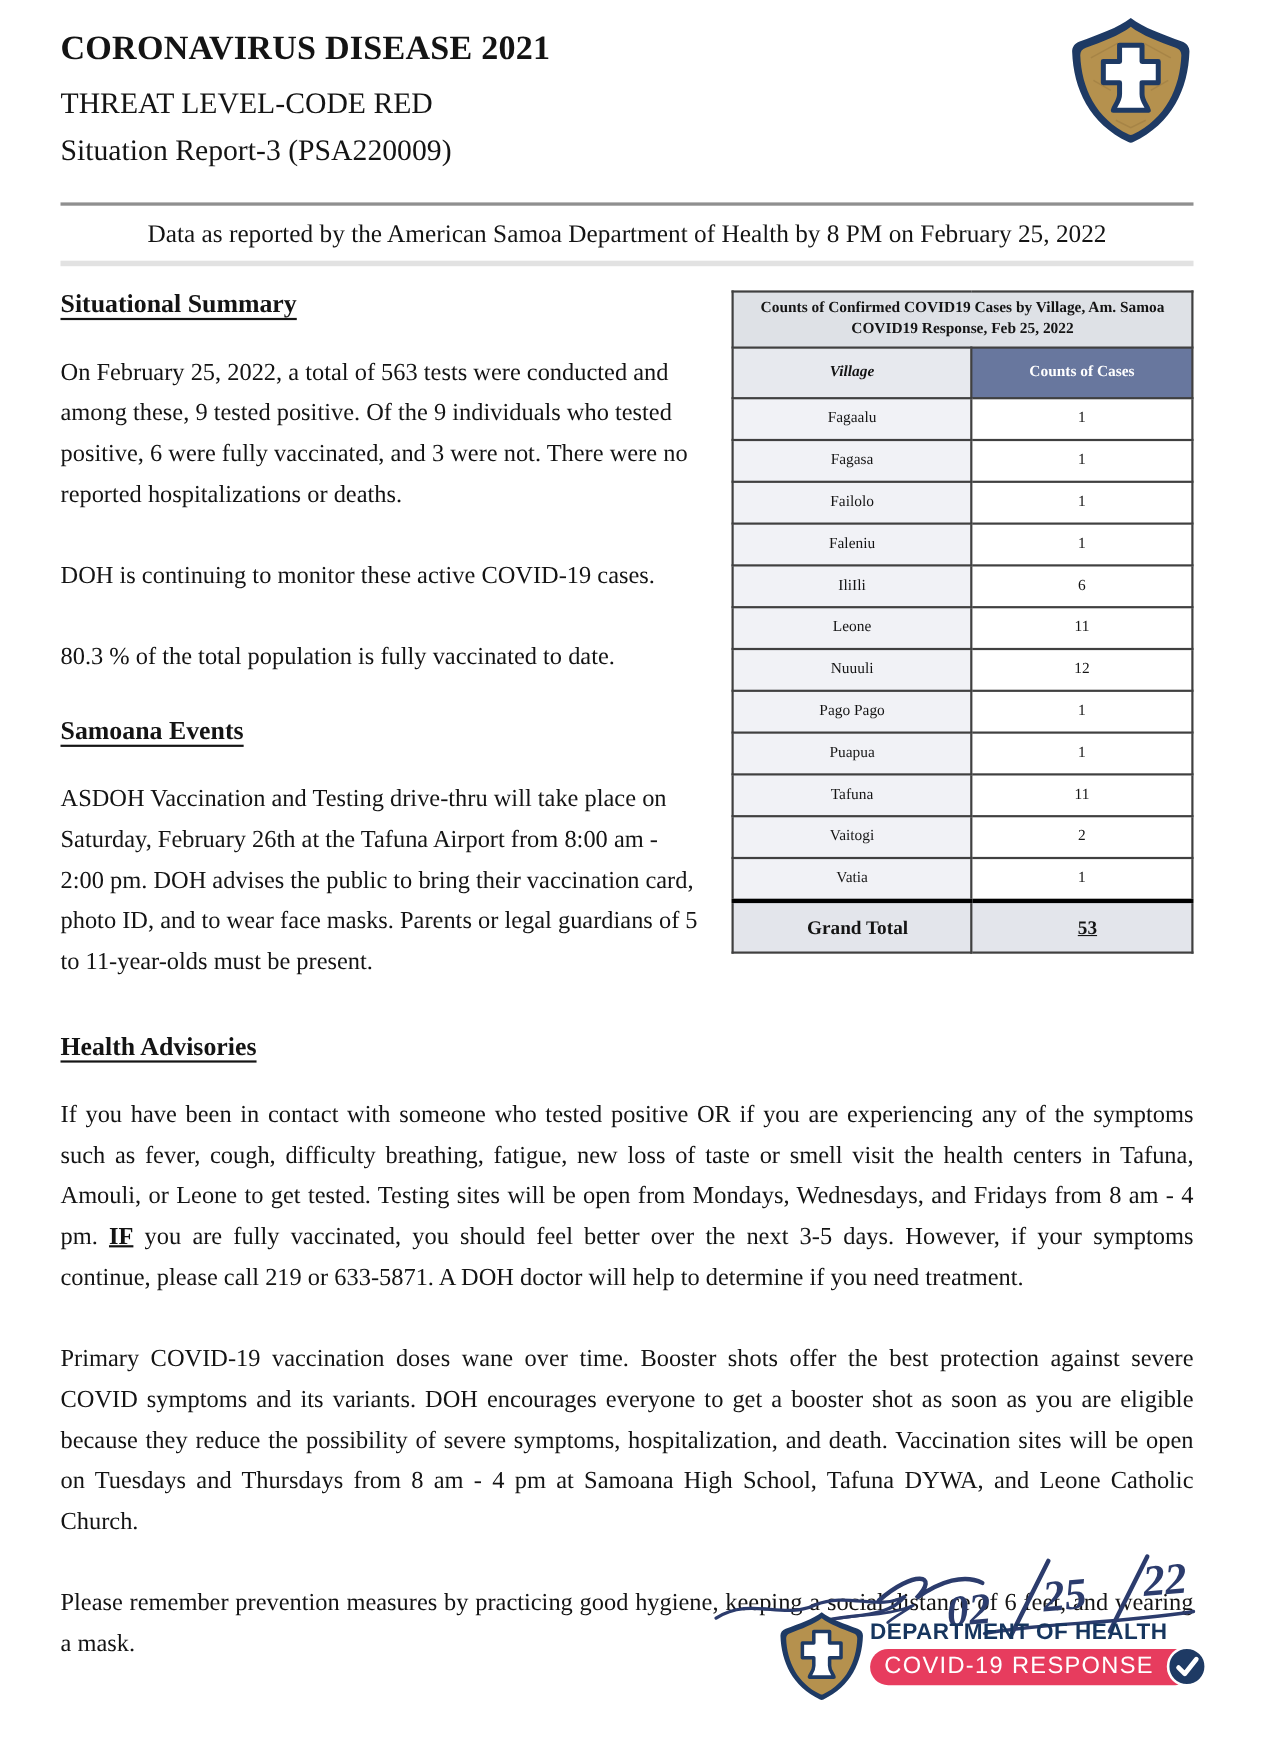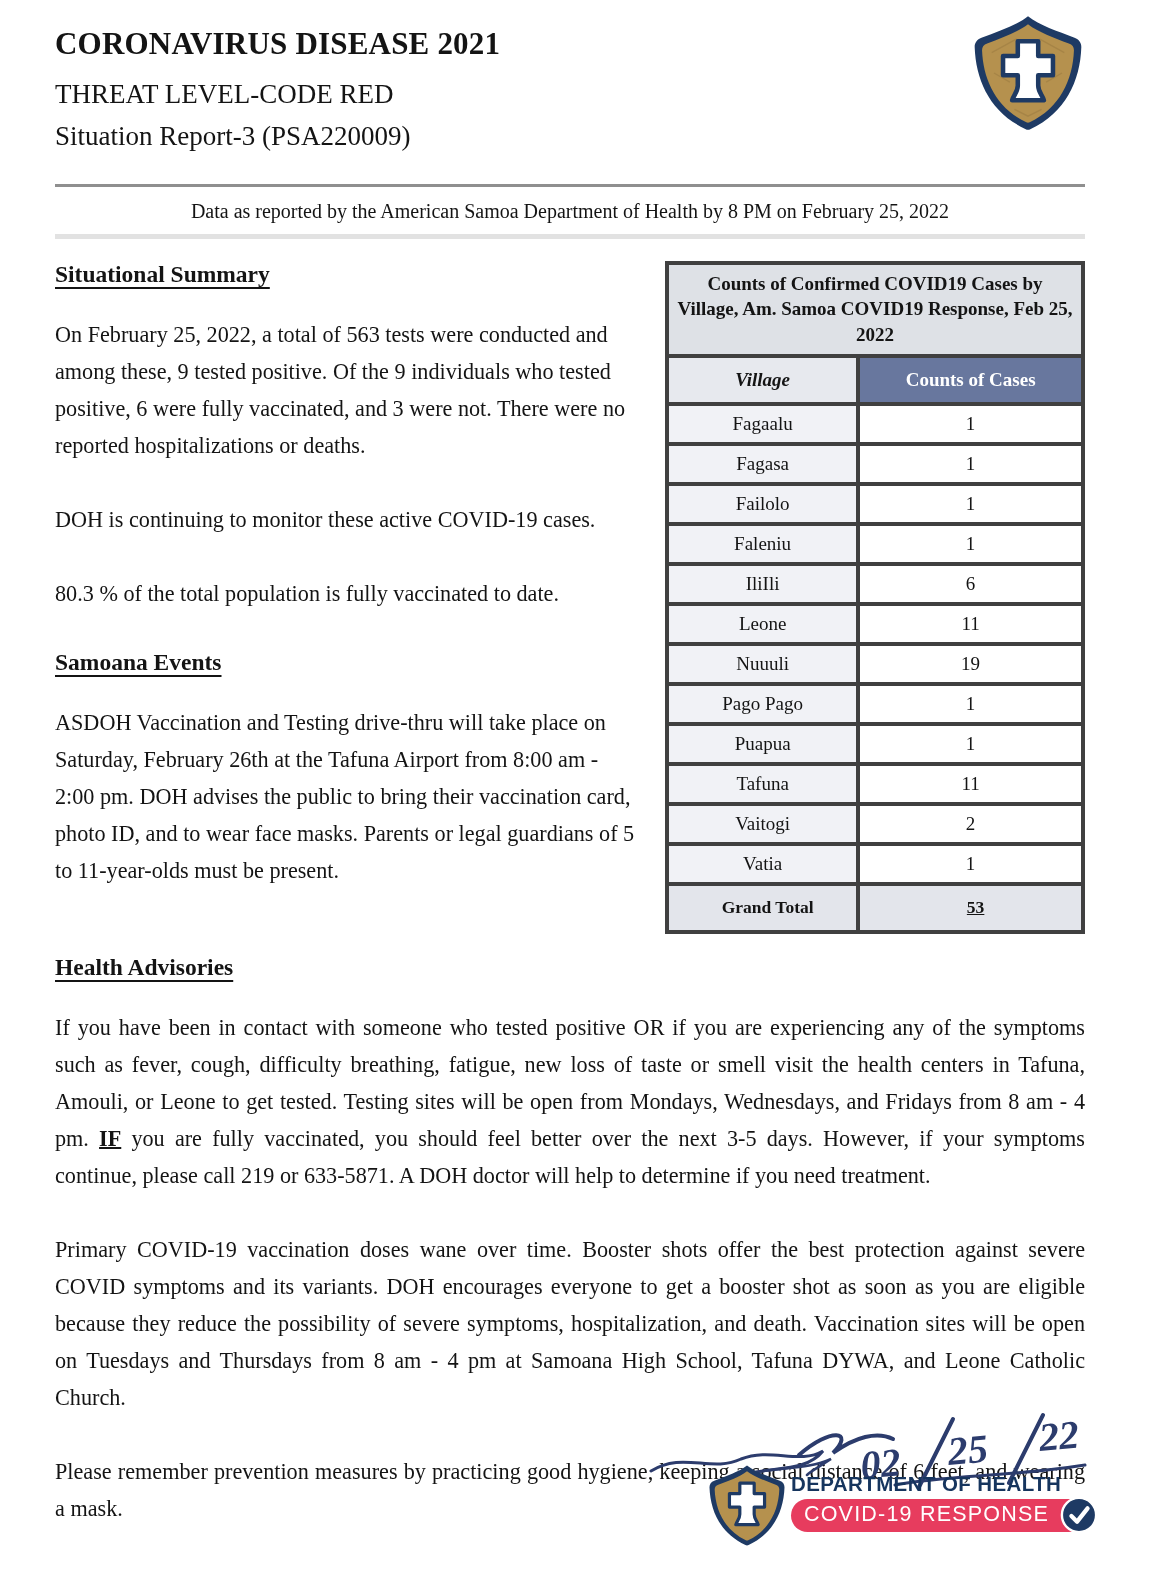--- a/index.html
+++ b/index.html
@@ -13,29 +13,29 @@
     box-sizing:border-box;
     padding:18px 86px 0 55px;
   }
   
   .doc-header{position:relative;}
   .doc-title{font-size:31px;font-weight:bold;margin:8px 0 12px 0;letter-spacing:.2px;}
   .doc-sub{font-size:27px;line-height:1.55;}
   .logo-top{position:absolute;top:-12px;right:0;width:114px;height:118px;}
   
   .rule-dark{height:3px;background:#8f8f8f;margin-top:26px;}
-  .banner-line{font-size:20px;text-align:center;margin:13px 0 11px 0;}
+  .banner-line{font-size:23px;text-align:center;margin:13px 0 11px 0;}
   .rule-light{height:5px;background:#e2e2e2;}
   
   main{margin-top:22px;}
   .village-table-wrap{float:right;width:420px;margin:0 0 10px 24px;}
   table.vtable{width:100%;border-collapse:collapse;border:2px solid #555;}
   table.vtable th,table.vtable td{
-    font-size:19px;text-align:center;vertical-align:middle;
-    border:4px solid #404040;padding:6px 6px;
+    font-size:14px;text-align:center;vertical-align:middle;
+    border:2px solid #404040;padding:6px 6px;
   }
   th.tbl-title{
     background:#dee1e6;font-weight:bold;font-size:17px;line-height:1.35;
     border-bottom:3px solid #101010;padding:7px 10px;
   }
   th.col-village{background:#e7e9ee;font-style:italic;font-weight:bold;font-size:17.5px;height:32px;border-bottom:3px solid #101010;}
   th.col-counts{background:#68779e;color:#ffffff;font-weight:bold;font-size:17.5px;border-bottom:3px solid #101010;border-left:2px solid #222;}
   td.village-cell{background:#f1f2f6;height:24px;}
   td.count-cell{background:#ffffff;border-left:2px solid #222;}
   tr.total-row td{
@@ -131,21 +131,21 @@
             <tr>
               <td class="village-cell">IliIli</td>
               <td class="count-cell">6</td>
             </tr>
             <tr>
               <td class="village-cell">Leone</td>
               <td class="count-cell">11</td>
             </tr>
             <tr>
               <td class="village-cell">Nuuuli</td>
-              <td class="count-cell">19</td>
+              <td class="count-cell">12</td>
             </tr>
             <tr>
               <td class="village-cell">Pago Pago</td>
               <td class="count-cell">1</td>
             </tr>
             <tr>
               <td class="village-cell">Puapua</td>
               <td class="count-cell">1</td>
             </tr>
             <tr>

